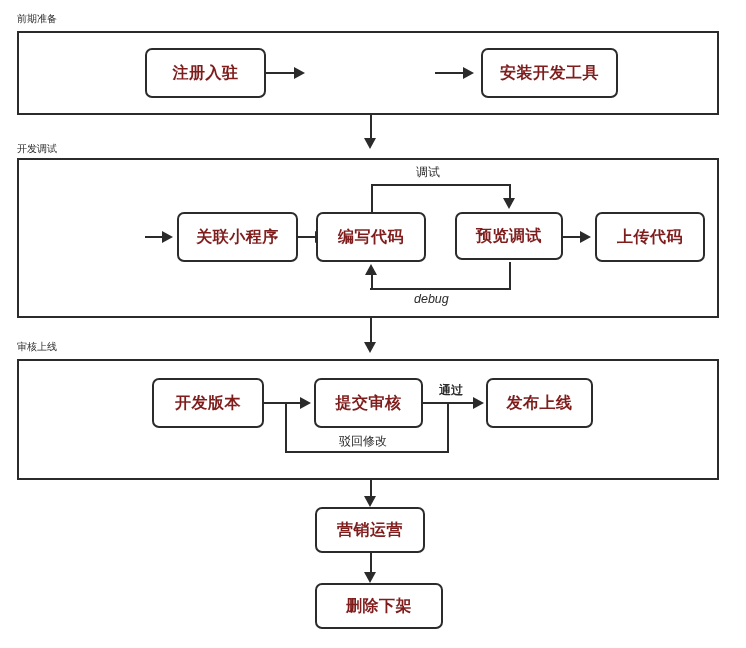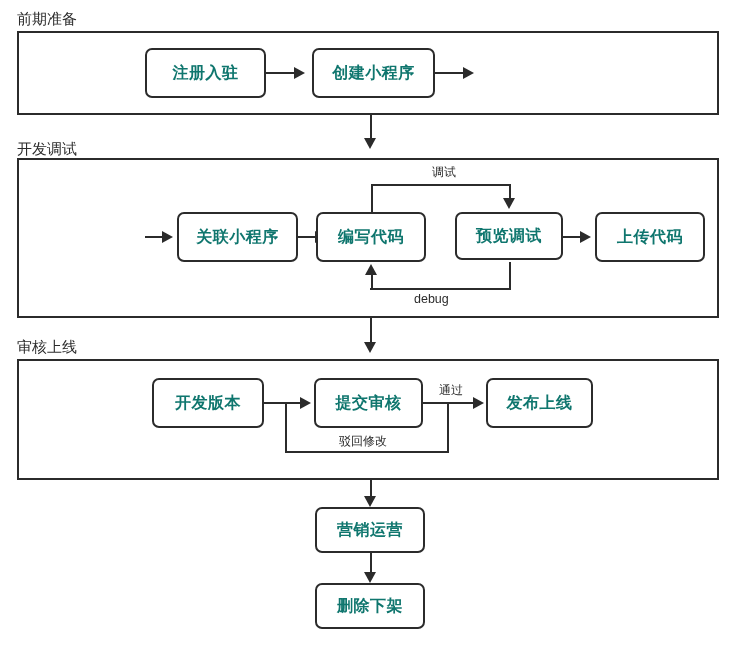--- a/index.html
+++ b/index.html
@@ -20,39 +20,39 @@
   }
   
   .group-frame {
     position: absolute;
     border: 2px solid #2b2b2b;
     background: #ffffff;
     box-sizing: border-box;
   }
   .group-label {
     position: absolute;
-    font-size: 15px;
+    font-size: 10px;
     color: #2b2b2b;
     line-height: 15px;
     white-space: nowrap;
     letter-spacing: 0px;
   }
   
   .node {
     position: absolute;
     box-sizing: border-box;
     border: 2px solid #2b2b2b;
     border-radius: 7px;
     background: #ffffff;
     display: flex;
     align-items: center;
     justify-content: center;
     font-size: 16px;
     font-weight: bold;
-    color: #0f766e;
+    color: #7f1d1d;
     letter-spacing: 0.5px;
     white-space: nowrap;
   }
   
   .hline {
     position: absolute;
     height: 0;
     border-top: 2px solid #2b2b2b;
   }
   .vline {
@@ -102,24 +102,24 @@
 
 <div id="canvas">
 
   <div class="group-label" style="left:17px; top:11px;">前期准备</div>
   <div class="group-frame" style="left:17px; top:31px; width:702px; height:84px;"></div>
 
   <div class="node" style="left:145px; top:48px; width:121px; height:50px;">注册入驻</div>
   <div class="hline" style="left:266px; top:72px; width:30px;"></div>
   <div class="arrow-right" style="left:294px; top:67px;"></div>
 
-  <div class="node" style="left:312px; top:48px; width:123px; height:50px;">创建小程序</div>
   <div class="hline" style="left:435px; top:72px; width:30px;"></div>
   <div class="arrow-right" style="left:463px; top:67px;"></div>
 
+  <div class="node" style="left:481px; top:48px; width:137px; height:50px;">安装开发工具</div>
 
   <div class="vline" style="left:370px; top:115px; height:25px;"></div>
   <div class="arrow-down" style="left:364px; top:138px;"></div>
 
   <div class="group-label" style="left:17px; top:141px;text-align:right;">开发调试</div>
   <div class="group-frame" style="left:17px; top:158px; width:702px; height:160px;"></div>
 
   <div class="hline" style="left:145px; top:236px; width:19px;"></div>
   <div class="arrow-right" style="left:162px; top:231px;"></div>
 
@@ -132,53 +132,53 @@
   <div class="node" style="left:455px; top:212px; width:108px; height:48px;">预览调试</div>
   <div class="hline" style="left:563px; top:236px; width:19px;"></div>
   <div class="arrow-right" style="left:580px; top:231px;"></div>
 
   <div class="node" style="left:595px; top:212px; width:110px; height:50px;">上传代码</div>
 
   <div class="vline" style="left:371px; top:184px; height:28px;"></div>
   <div class="hline" style="left:371px; top:184px; width:140px;"></div>
   <div class="vline" style="left:509px; top:184px; height:16px;"></div>
   <div class="arrow-down" style="left:503px; top:198px;"></div>
-  <div class="edge-label" style="left:414px; top:165px;margin-left:16px;">调试</div>
+  <div class="edge-label" style="left:414px; top:165px;">调试</div>
 
   <div class="vline" style="left:509px; top:262px; height:28px;"></div>
   <div class="hline" style="left:370px; top:288px; width:141px;"></div>
   <div class="vline" style="left:371px; top:275px; height:14px;"></div>
   <div class="arrow-up" style="left:365px; top:264px;"></div>
-  <div class="edge-label latin" style="left:412px; top:292px;">debug</div>
+  <div class="edge-label latin" style="left:412px; top:292px;font-style:italic;">debug</div>
 
   <div class="vline" style="left:370px; top:318px; height:26px;"></div>
   <div class="arrow-down" style="left:364px; top:342px;"></div>
 
   <div class="group-label" style="left:17px; top:339px;">审核上线</div>
   <div class="group-frame" style="left:17px; top:359px; width:702px; height:121px;"></div>
 
   <div class="node" style="left:152px; top:378px; width:112px; height:50px;">开发版本</div>
   <div class="hline" style="left:264px; top:402px; width:40px;"></div>
   <div class="arrow-right" style="left:300px; top:397px;"></div>
 
   <div class="node" style="left:314px; top:378px; width:109px; height:50px;">提交审核</div>
   <div class="hline" style="left:423px; top:402px; width:53px;"></div>
   <div class="arrow-right" style="left:473px; top:397px;"></div>
-  <div class="edge-label" style="left:437px; top:383px;">通过</div>
+  <div class="edge-label" style="left:437px; top:383px;font-weight:bold;">通过</div>
 
   <div class="node" style="left:486px; top:378px; width:107px; height:50px;">发布上线</div>
 
   <div class="vline" style="left:447px; top:402px; height:51px;"></div>
   <div class="hline" style="left:285px; top:451px; width:163px;"></div>
   <div class="vline" style="left:285px; top:402px; height:50px;"></div>
   <div class="edge-label" style="left:337px; top:434px;">驳回修改</div>
 
   <div class="vline" style="left:370px; top:480px; height:19px;"></div>
   <div class="arrow-down" style="left:364px; top:496px;"></div>
 
   <div class="node" style="left:315px; top:507px; width:110px; height:46px;">营销运营</div>
 
   <div class="vline" style="left:370px; top:553px; height:22px;"></div>
   <div class="arrow-down" style="left:364px; top:572px;"></div>
 
-  <div class="node" style="left:315px; top:583px; width:110px; height:46px;">删除下架</div>
+  <div class="node" style="left:315px; top:583px; width:128px; height:46px;">删除下架</div>
 
 </div>
 
 </body></html>

